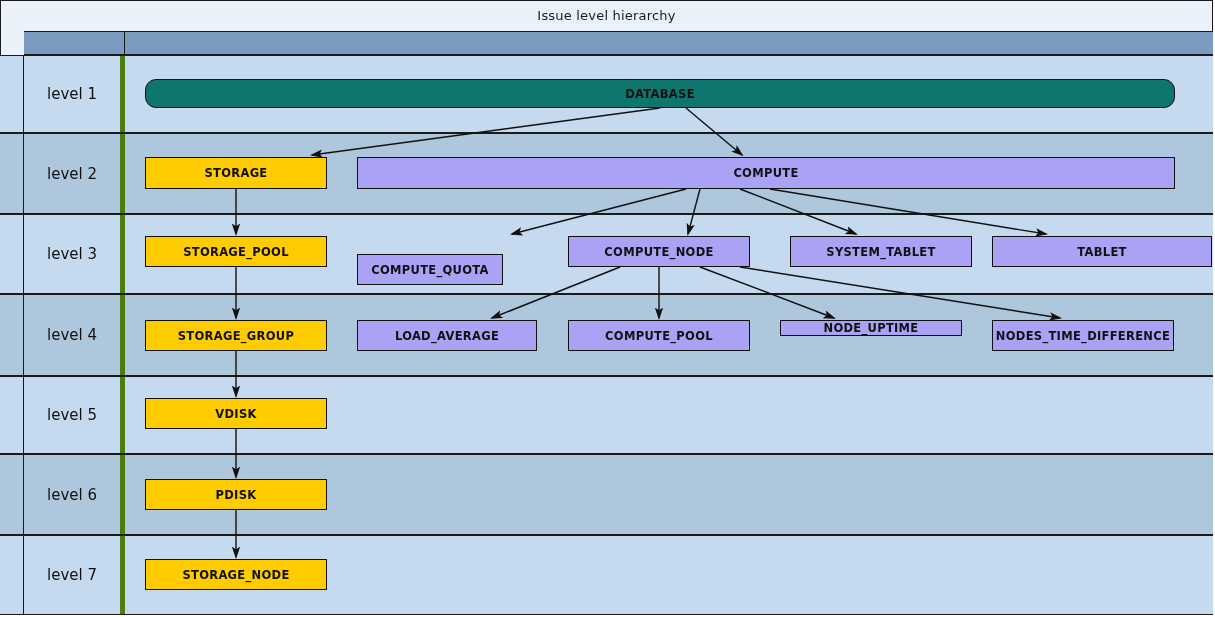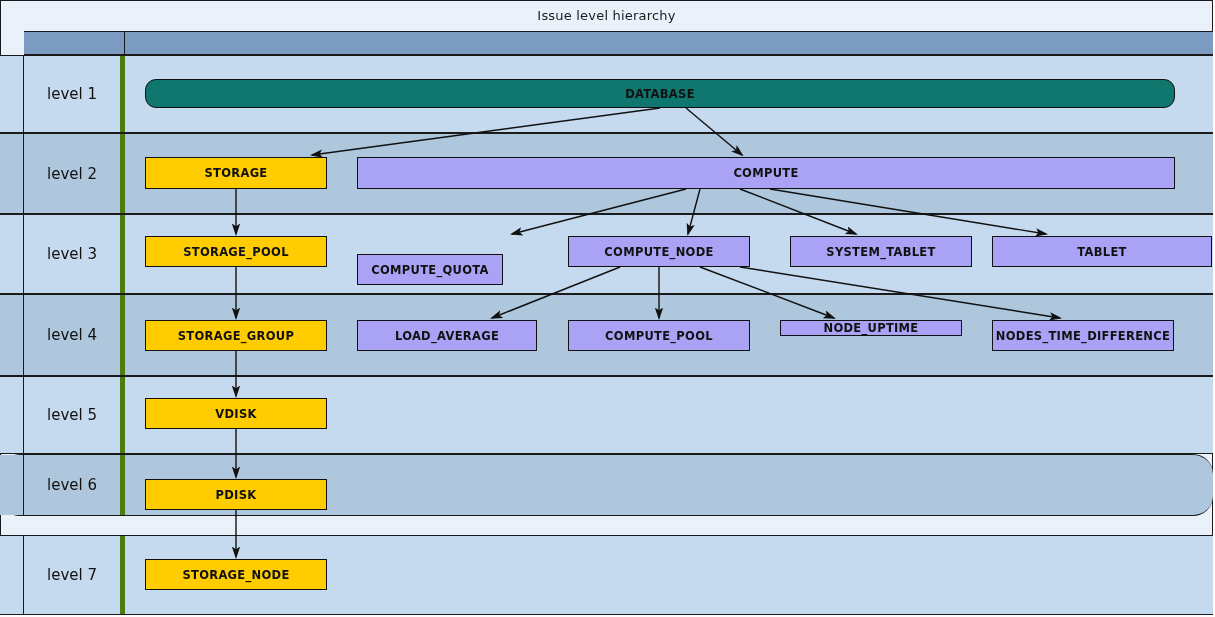--- a/index.html
+++ b/index.html
@@ -179,21 +179,21 @@
       <div class="row shade-dark" style="top: 294px; height: 82px;">
         <div class="gutter"></div>
         <div class="level-cell">level 4</div>
         <div class="body-cell"></div>
       </div>
       <div class="row shade-light" style="top: 376px; height: 78px;">
         <div class="gutter"></div>
         <div class="level-cell">level 5</div>
         <div class="body-cell"></div>
       </div>
-      <div class="row shade-dark" style="top: 454px; height: 62px; border-radius: 20px;">
+      <div class="row shade-dark" style="top: 454px; height: 81px;">
         <div class="gutter"></div>
         <div class="level-cell">level 6</div>
         <div class="body-cell"></div>
       </div>
       <div class="row shade-light" style="top: 535px; height: 80px;">
         <div class="gutter"></div>
         <div class="level-cell">level 7</div>
         <div class="body-cell"></div>
       </div>
     </div>

